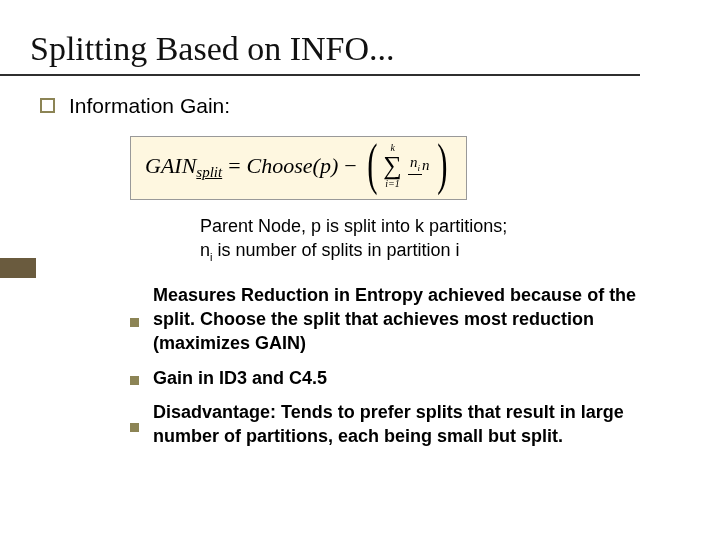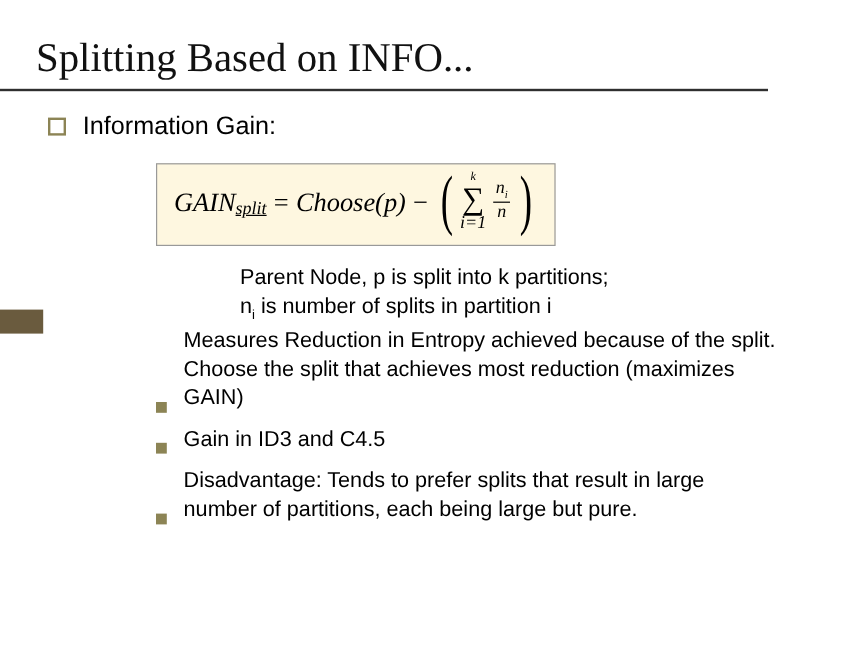--- a/index.html
+++ b/index.html
@@ -100,49 +100,49 @@
   .sigma-block {
     display: inline-flex;
     flex-direction: column;
     align-items: center;
     font-style: normal;
     line-height: 1;
     margin: 0 2px;
   }
   .sigma-top { font-size: 10px; font-style: italic; }
   .sigma-sym { font-size: 26px; }
-  .sigma-bot { font-size: 15px; font-style: italic; text-align: center; }
+  .sigma-bot { font-size: 10px; font-style: italic; text-align: center; }
   .frac {
     display: inline-flex;
-    flex-direction: column;
     align-items: center;
     font-size: 15px;
     line-height: 1;
     margin: 0 4px;
     position: relative;
     top: -1px;
   }
   .frac .num { border-bottom: 1px solid #000; padding: 0 2px 1px; font-style: italic;}
   .frac .den { padding-top: 1px; font-style: italic;}
   .frac .subi { font-size: 9px; vertical-align: sub;}
   .caption-block {
     font-size: 18px;
     margin-left: 160px;
-    margin-bottom: 0;
+    margin-bottom: 18px;
     line-height: 1.35;
   }
   .subi-inline { font-size: 11px; vertical-align: sub; }
   .sub-list {
     padding-left: 90px;
     padding-right: 30px;
   }
   .row-l2 {
     display: flex;
-    align-items: flex-end;
+    align-items: center;
     margin-bottom: 10px;
+    font-weight: bold;
   }
   .l2-text {
     font-size: 18px;
     line-height: 1.35;
   }
 </style>
 </head>
 <body>
 
 <div class="slide">
@@ -188,18 +188,18 @@
       <div class="row-l2">
         <div class="bullet-square"></div>
         <div class="l2-text">Measures Reduction in Entropy achieved because of the split. Choose the split that achieves most reduction (maximizes GAIN)</div>
       </div>
       <div class="row-l2">
         <div class="bullet-square"></div>
         <div class="l2-text">Gain in ID3 and C4.5</div>
       </div>
       <div class="row-l2">
         <div class="bullet-square"></div>
-        <div class="l2-text">Disadvantage: Tends to prefer splits that result in large number of partitions, each being large but pure.</div>
+        <div class="l2-text">Disadvantage: Tends to prefer splits that result in large number of partitions, each being small but split.</div>
       </div>
     </div>
 
   </div>
 </div>
 
 </body></html>

